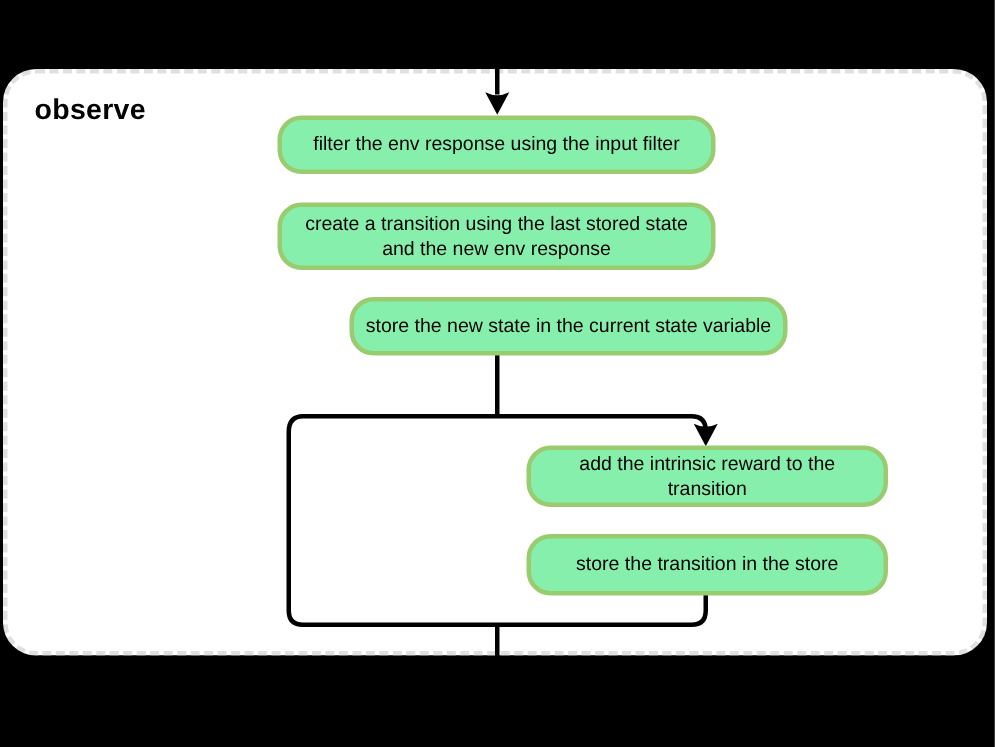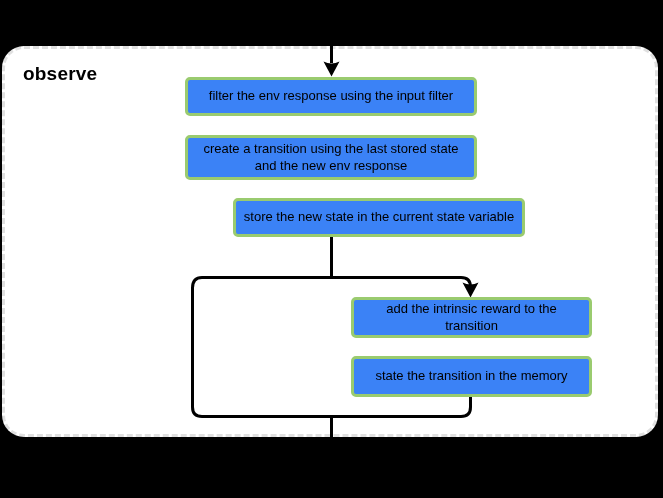--- a/index.html
+++ b/index.html
@@ -40,23 +40,23 @@
     position: absolute;
     left: 0;
     top: 0;
     width: 663px;
     height: 498px;
     pointer-events: none;
   }
   .node {
     position: absolute;
     box-sizing: border-box;
-    background: #3b82f6;
+    background: #86efac;
     border: 3px solid #9acb6f;
-    border-radius: 5px;
+    border-radius: 16px;
     display: flex;
     align-items: center;
     justify-content: center;
     text-align: center;
     font-size: 13px;
     line-height: 1.3;
     color: #000000;
     padding: 2px 6px;
   }
   .node-1 { left: 185px; top: 77px;  width: 292px; height: 39px; }
@@ -109,16 +109,16 @@
   <div class="node node-3">
     <span>store the new state in the current state variable</span>
   </div>
 
 
   <div class="node node-4">
     <span>add the intrinsic reward to the transition</span>
   </div>
 
   <div class="node node-5">
-    <span>state the transition in the memory</span>
+    <span>store the transition in the store</span>
   </div>
 
 </div>
 
 </body></html>

